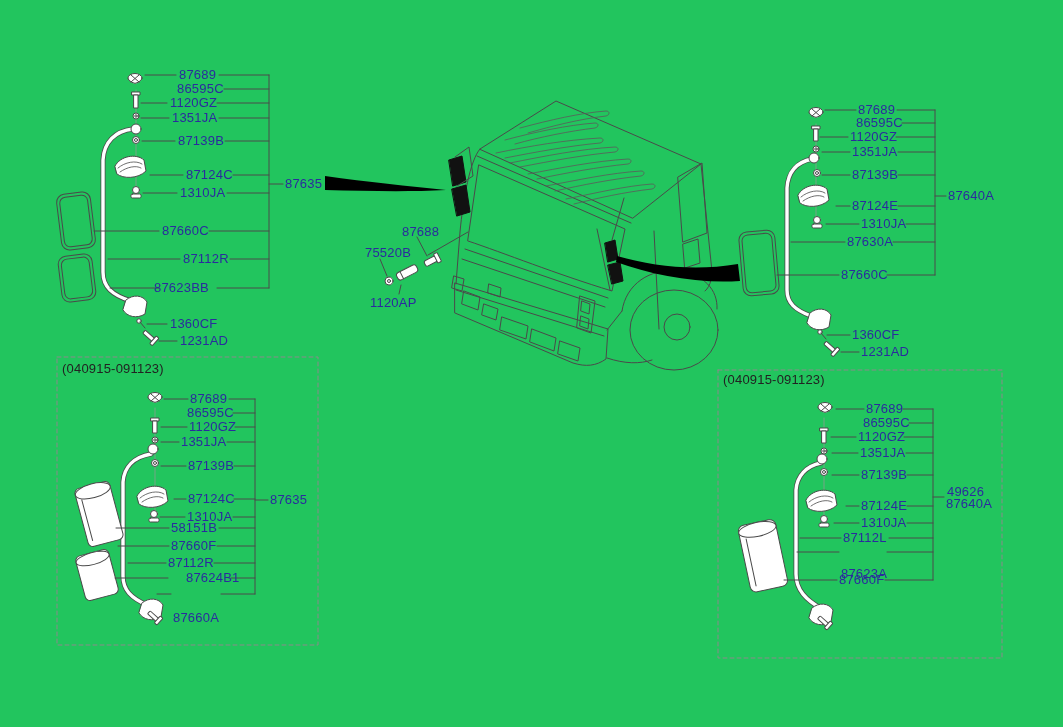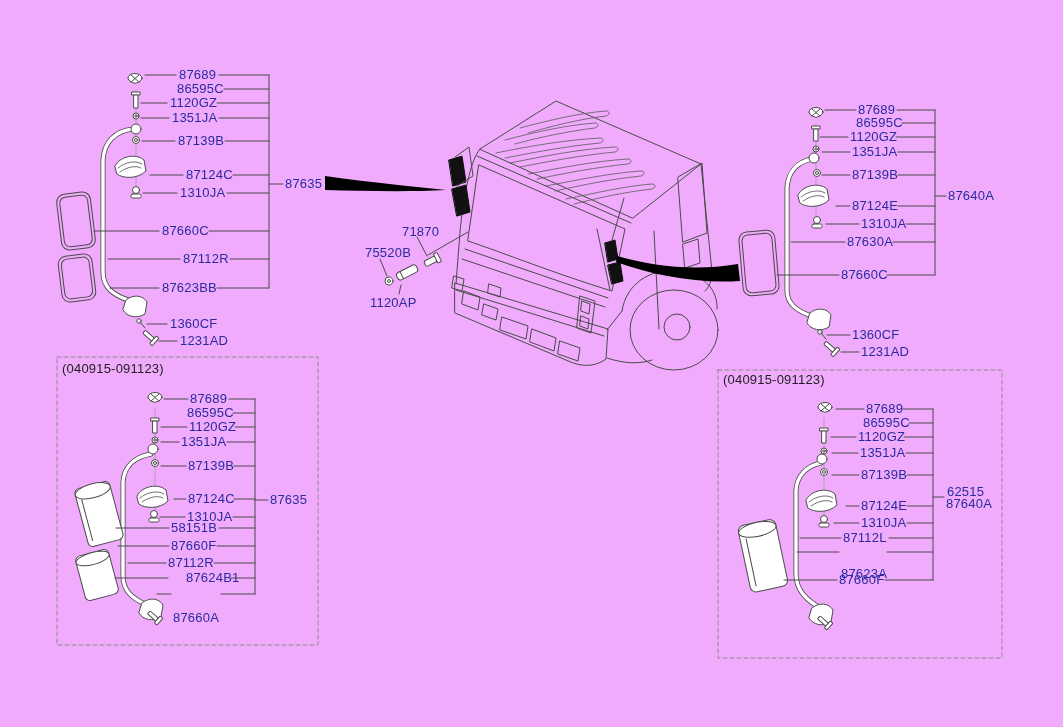--- a/index.html
+++ b/index.html
@@ -1,17 +1,17 @@
 <!DOCTYPE html>
 <html><head>
 <meta charset="utf-8">
 <style>
   html,body{margin:0;padding:0;background:#fff;}
   .canvas{
-    position:relative;width:1063px;height:727px;background:#f0abfc;overflow:hidden;
+    position:relative;width:1063px;height:727px;background:#22c55e;overflow:hidden;
     font-family:"Liberation Sans",sans-serif;
   }
   .art{position:absolute;left:0;top:0;}
   .lbl{
     position:absolute;font-size:13px;line-height:14px;color:#2b2b9e;
     white-space:nowrap;letter-spacing:0.2px;
   }
   .lbl.blk{color:#222;}
 </style>
 </head>
@@ -368,27 +368,27 @@
   <div class="lbl" style="left:179px;top:68px">87689</div>
   <div class="lbl" style="left:177px;top:82px">86595C</div>
   <div class="lbl" style="left:170px;top:96px">1120GZ</div>
   <div class="lbl" style="left:172px;top:111px">1351JA</div>
   <div class="lbl" style="left:178px;top:134px">87139B</div>
   <div class="lbl" style="left:186px;top:168px">87124C</div>
   <div class="lbl" style="left:180px;top:186px">1310JA</div>
   <div class="lbl" style="left:285px;top:177px">87635</div>
   <div class="lbl" style="left:162px;top:224px">87660C</div>
   <div class="lbl" style="left:183px;top:252px">87112R</div>
-  <div class="lbl" style="left:162px;top:281px">87623BB</div>
+  <div class="lbl" style="left:154px;top:281px">87623BB</div>
   <div class="lbl" style="left:170px;top:317px">1360CF</div>
   <div class="lbl" style="left:180px;top:334px">1231AD</div>
 </div>
 
 <div>
-  <div class="lbl" style="left:402px;top:225px">71870</div>
+  <div class="lbl" style="left:402px;top:225px">87688</div>
   <div class="lbl" style="left:365px;top:246px">75520B</div>
   <div class="lbl" style="left:370px;top:296px">1120AP</div>
 </div>
 
 <div>
   <div class="lbl" style="left:858px;top:103px">87689</div>
   <div class="lbl" style="left:856px;top:116px">86595C</div>
   <div class="lbl" style="left:850px;top:130px">1120GZ</div>
   <div class="lbl" style="left:852px;top:145px">1351JA</div>
   <div class="lbl" style="left:852px;top:168px">87139B</div>
@@ -418,21 +418,21 @@
   <div class="lbl" style="left:173px;top:611px">87660A</div>
 </div>
 
 <div>
   <div class="lbl blk" style="left:723px;top:373px">(040915-091123)</div>
   <div class="lbl" style="left:866px;top:402px">87689</div>
   <div class="lbl" style="left:863px;top:416px">86595C</div>
   <div class="lbl" style="left:858px;top:430px">1120GZ</div>
   <div class="lbl" style="left:860px;top:446px">1351JA</div>
   <div class="lbl" style="left:861px;top:468px">87139B</div>
-  <div class="lbl" style="left:947px;top:485px">62515</div>
+  <div class="lbl" style="left:947px;top:485px">49626</div>
   <div class="lbl" style="left:946px;top:497px">87640A</div>
   <div class="lbl" style="left:861px;top:499px">87124E</div>
   <div class="lbl" style="left:861px;top:516px">1310JA</div>
   <div class="lbl" style="left:843px;top:531px">87112L</div>
   <div class="lbl" style="left:841px;top:567px">87623A</div>
   <div class="lbl" style="left:839px;top:573px">87660F</div>
 </div>
 
 </div>
 

